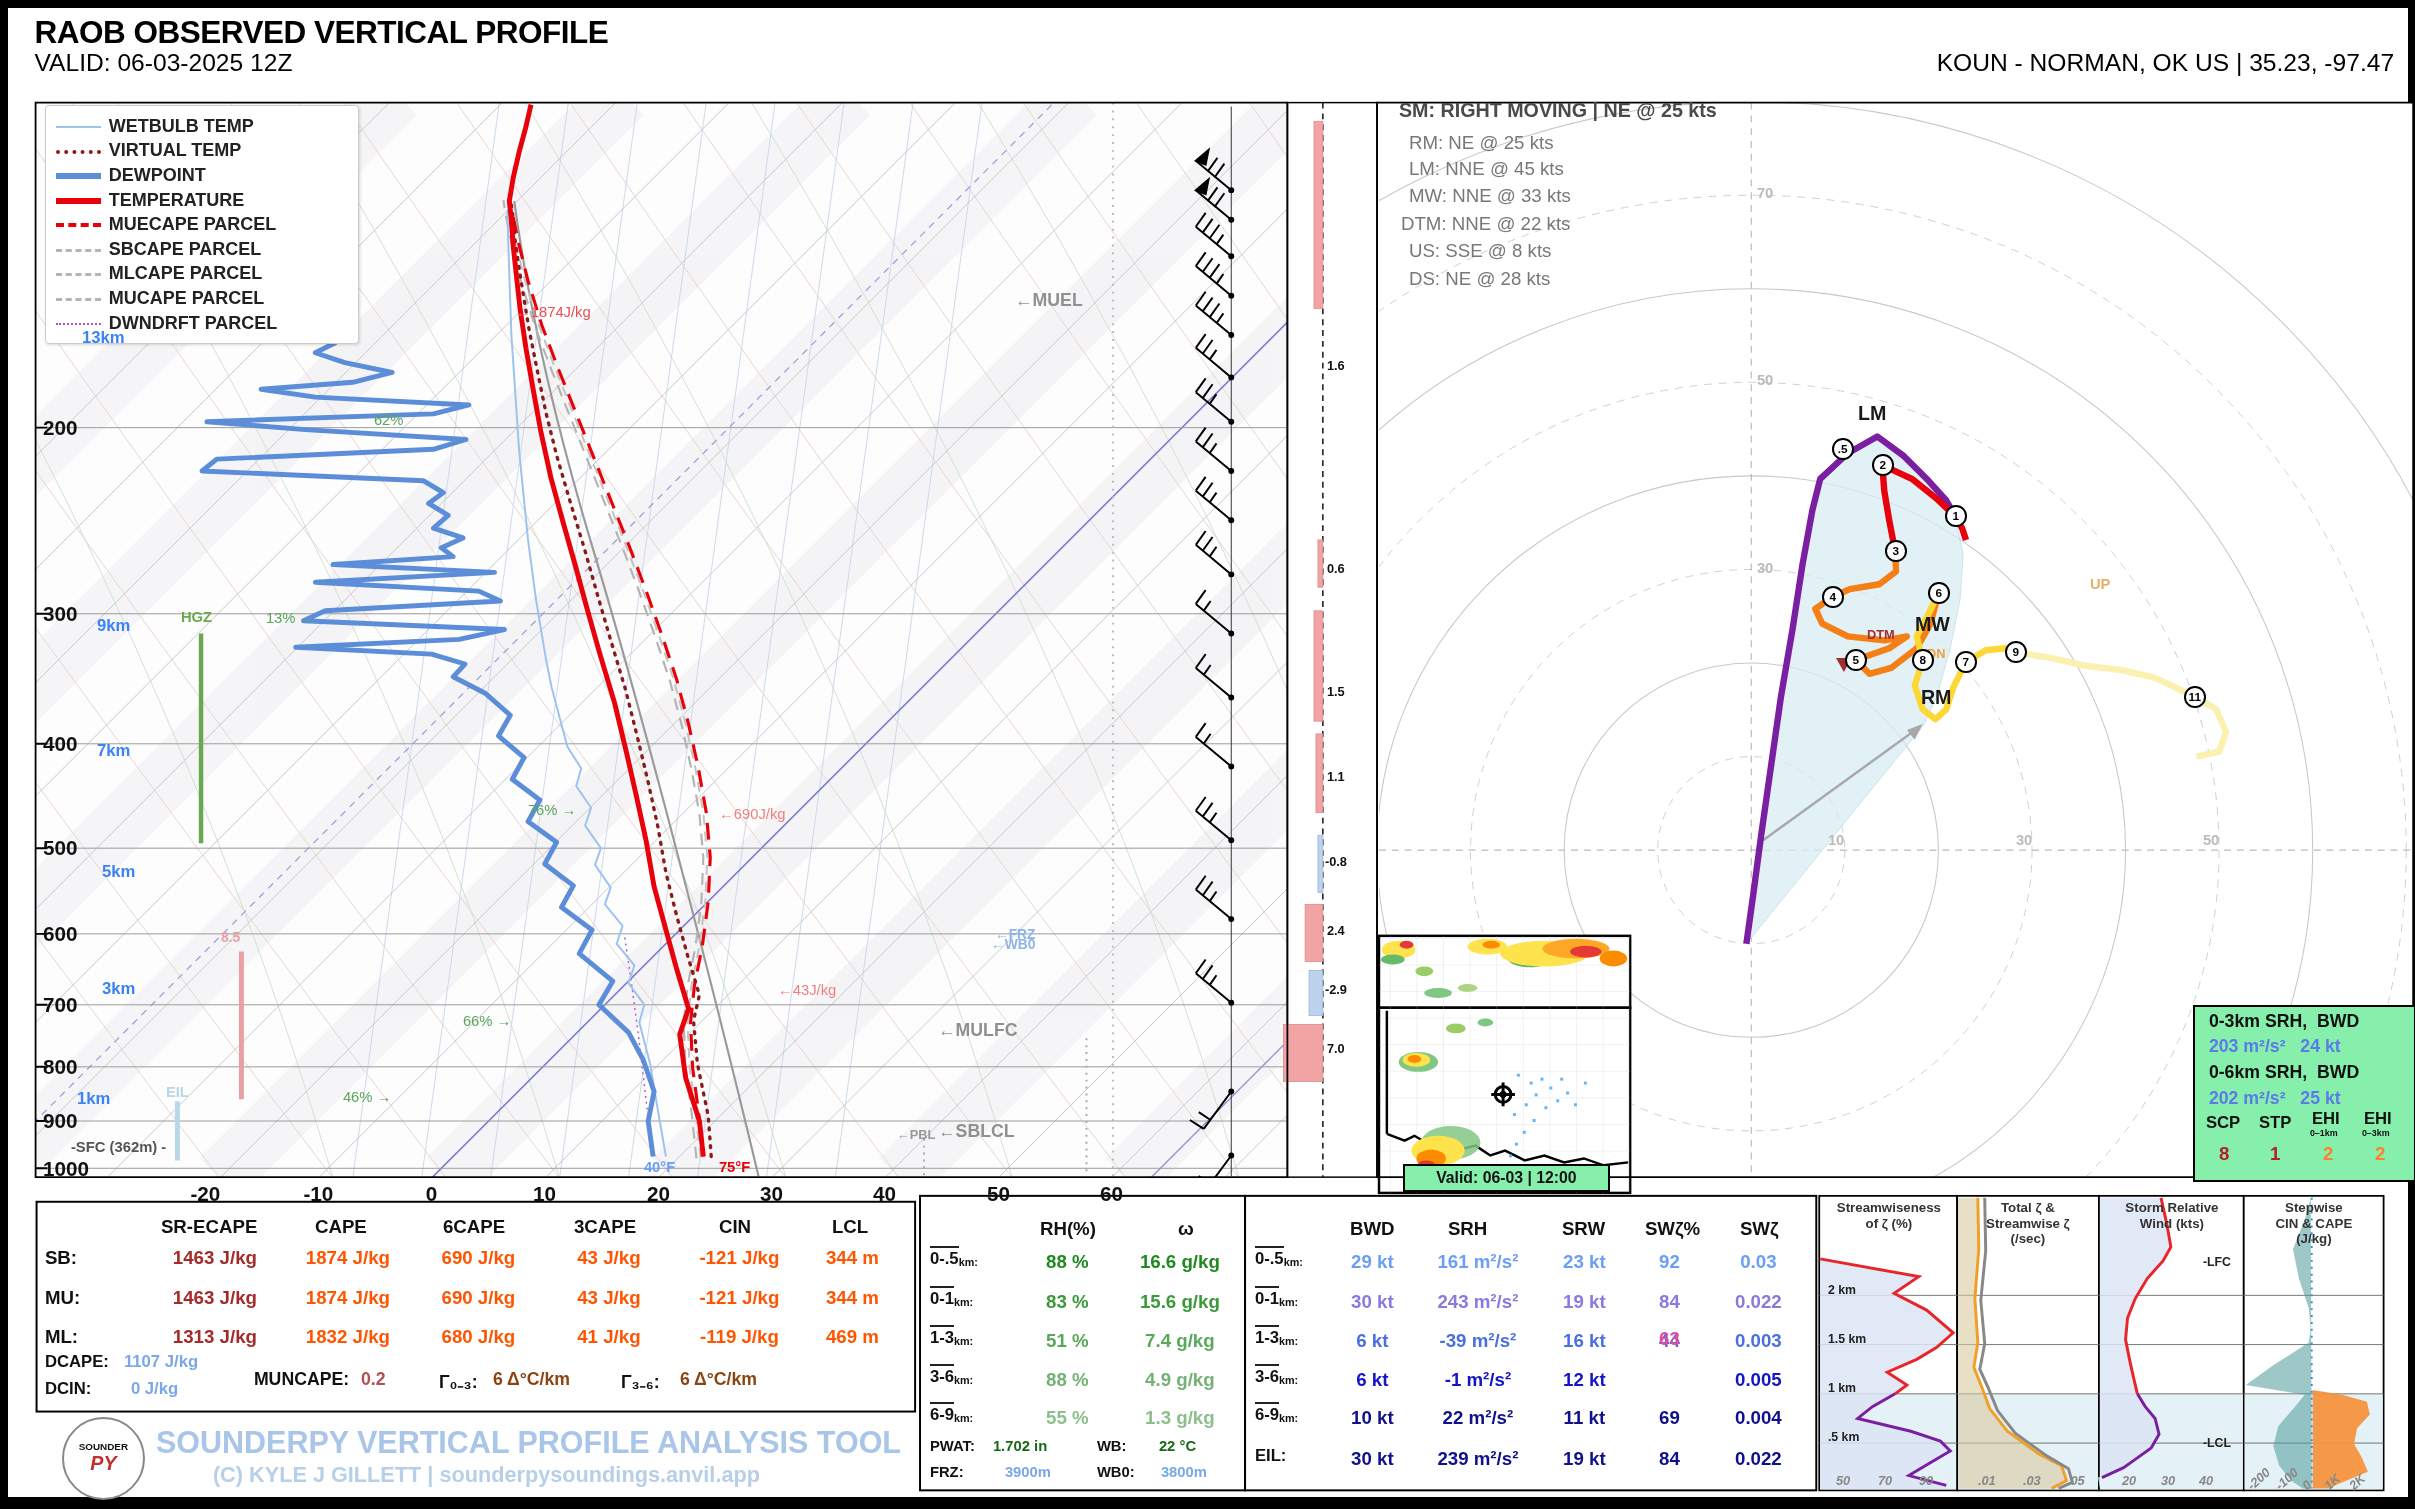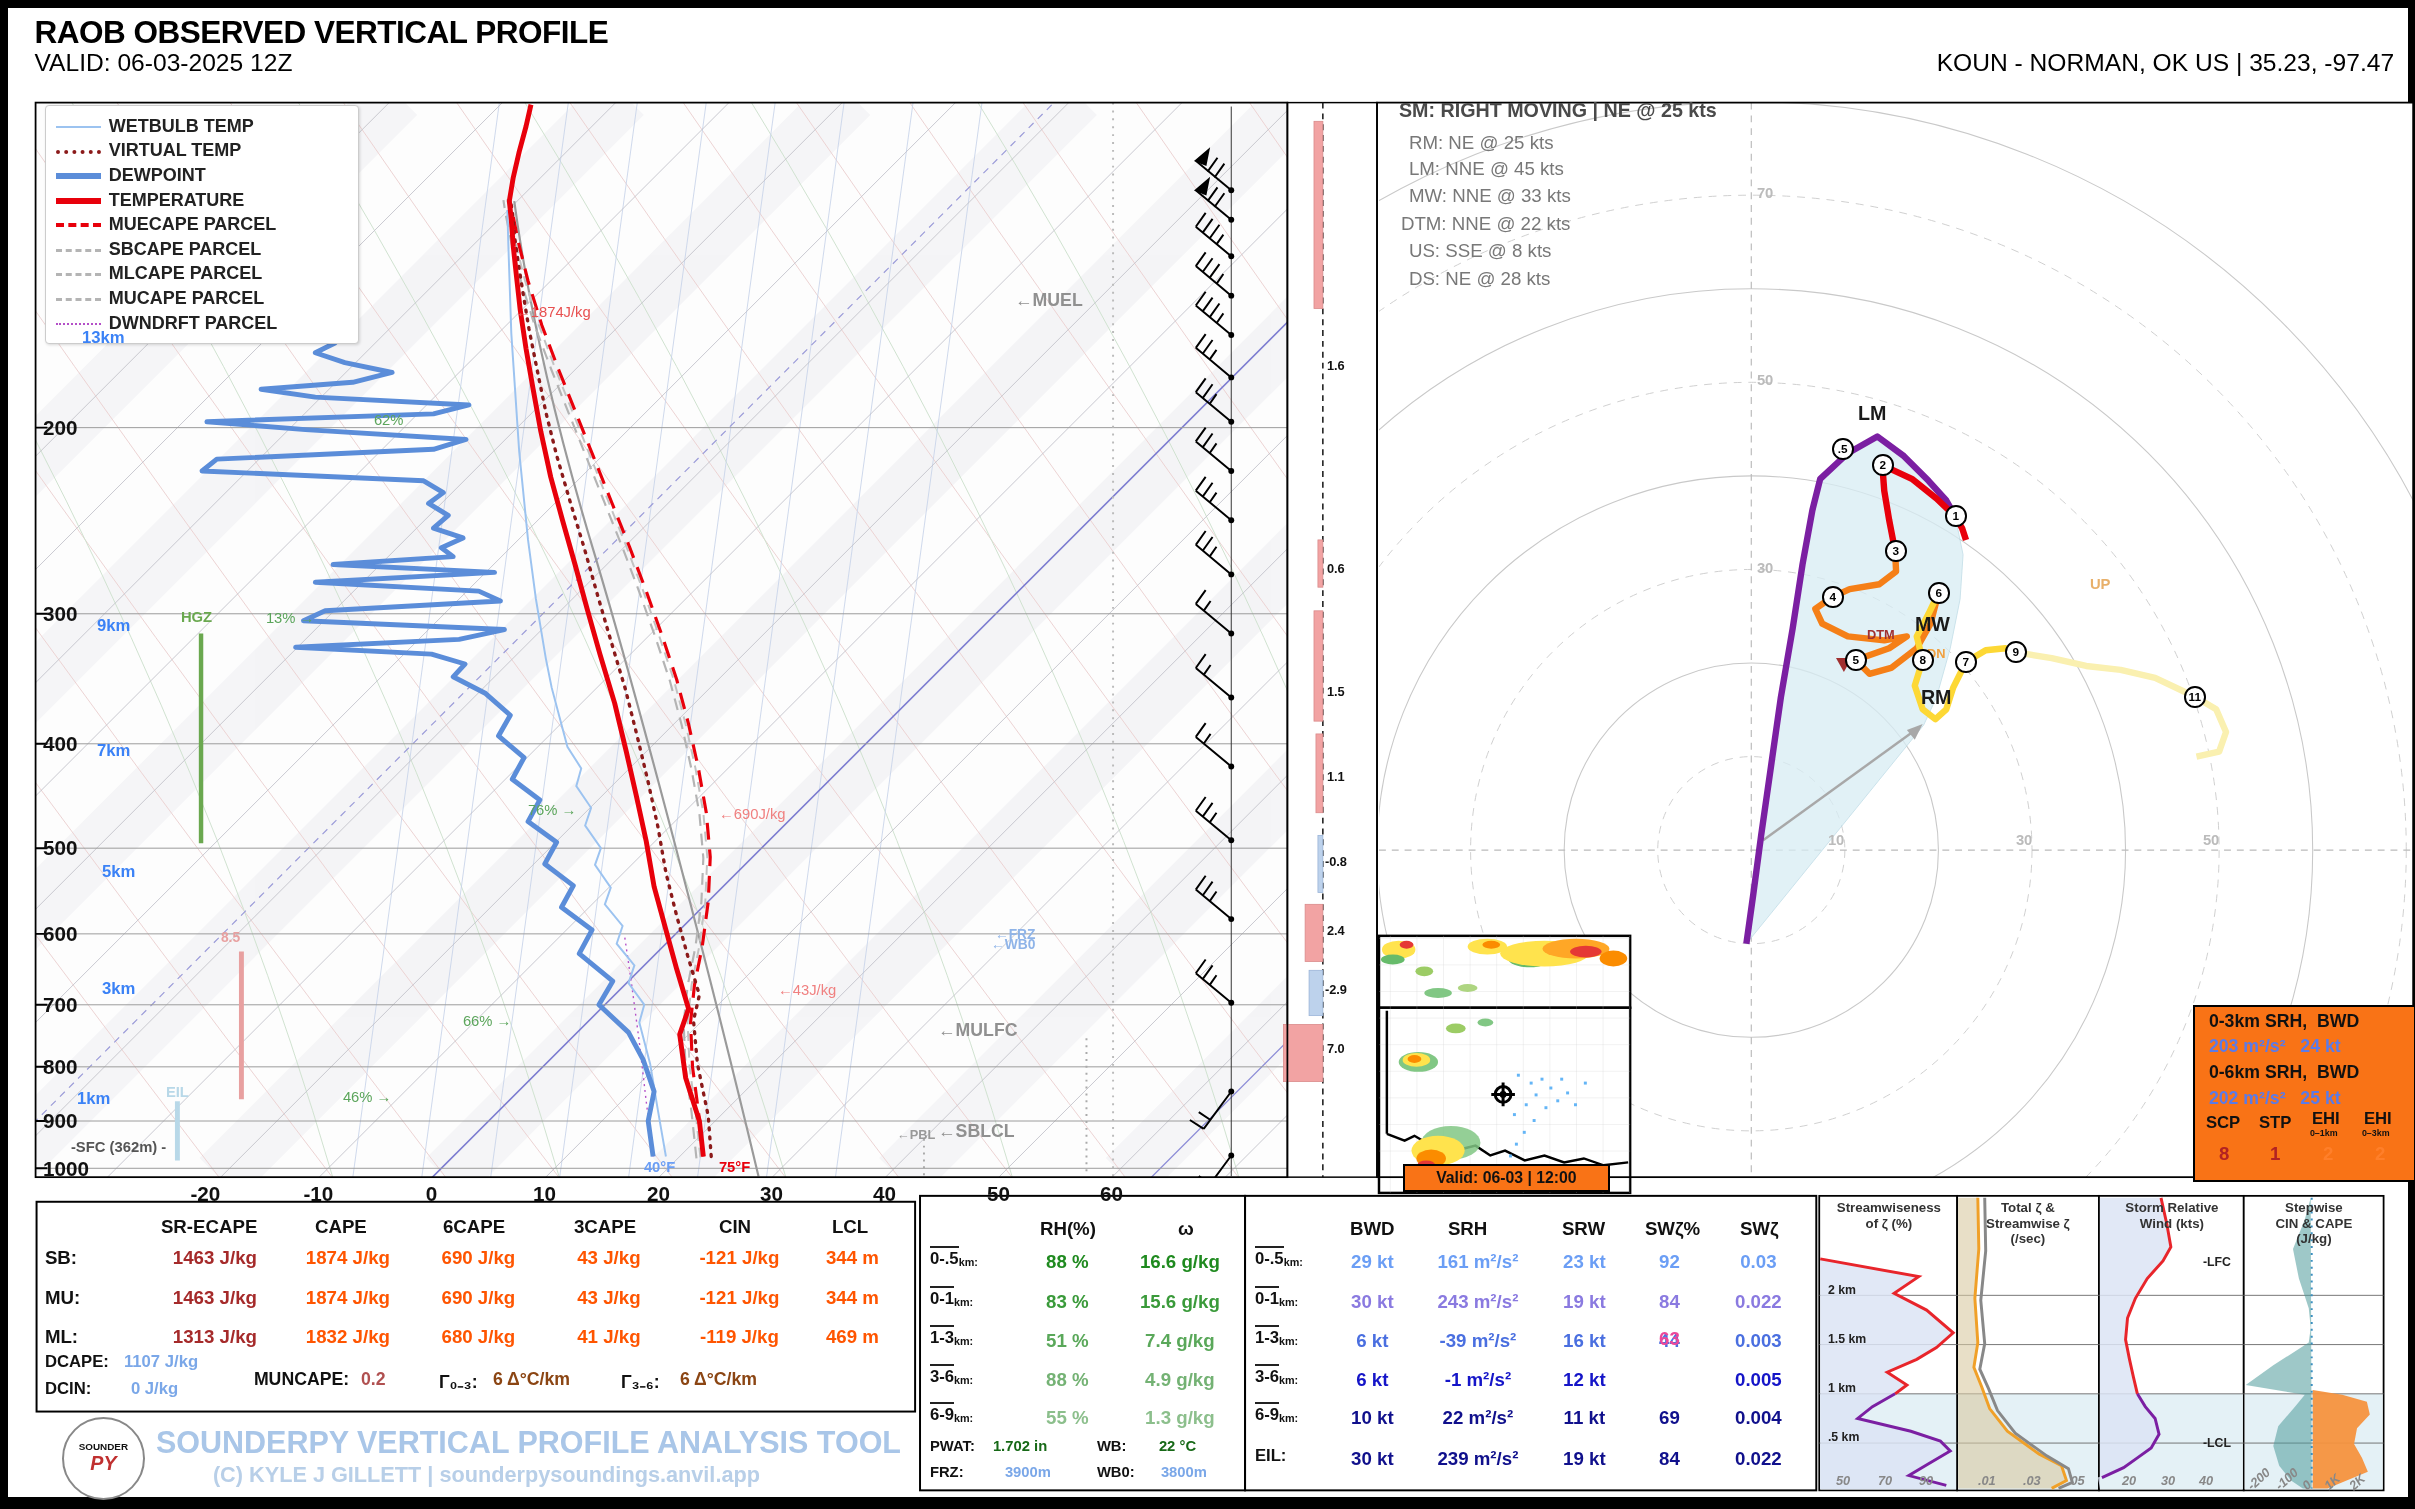--- a/index.html
+++ b/index.html
@@ -1,19 +1,19 @@
 <!DOCTYPE html>
 <html><head>
 <meta charset="utf-8">
 <style>
   html,body{margin:0;padding:0;background:#000;}
   body{width:2415px;height:1509px;position:relative;font-family:"Liberation Sans",sans-serif;overflow:hidden;}
   .page{position:absolute;left:7.9px;top:7.9px;width:2400px;height:1489px;background:#fff;}
   .abs{position:absolute;}
-  .bx{position:absolute;border:2px solid #000;background:#f97316;}
+  .bx{position:absolute;border:2px solid #000;background:#86efac;}
   .tt{position:absolute;white-space:nowrap;}
   .pr{font-weight:bold;font-size:20.7px;color:#111;}
   .ht{font-weight:bold;font-size:16.7px;color:#3b82f6;}
   .xt{font-weight:bold;font-size:20.7px;color:#111;width:69px;text-align:center;}
   .om{font-weight:bold;font-size:12.8px;color:#111;}
   .gray-ann{font-weight:bold;color:#909090;font-size:17.7px;}
   .red-ann{color:#f08080;font-size:14.8px;}
   .grn-ann{color:#5ba55b;font-size:14.8px;}
   .mot{font-size:18.7px;color:#787878;}
   .ringlab{font-weight:bold;font-size:14.8px;color:#bbb;}

